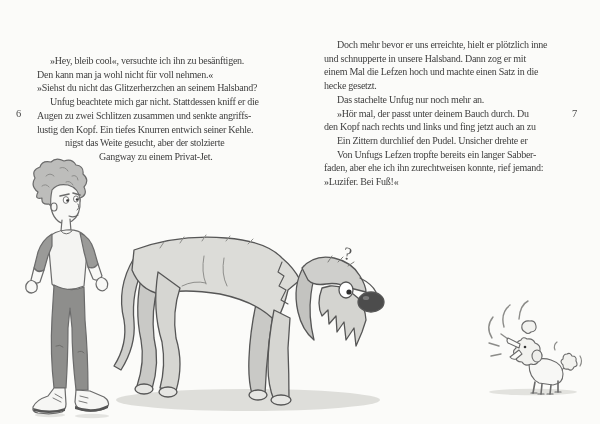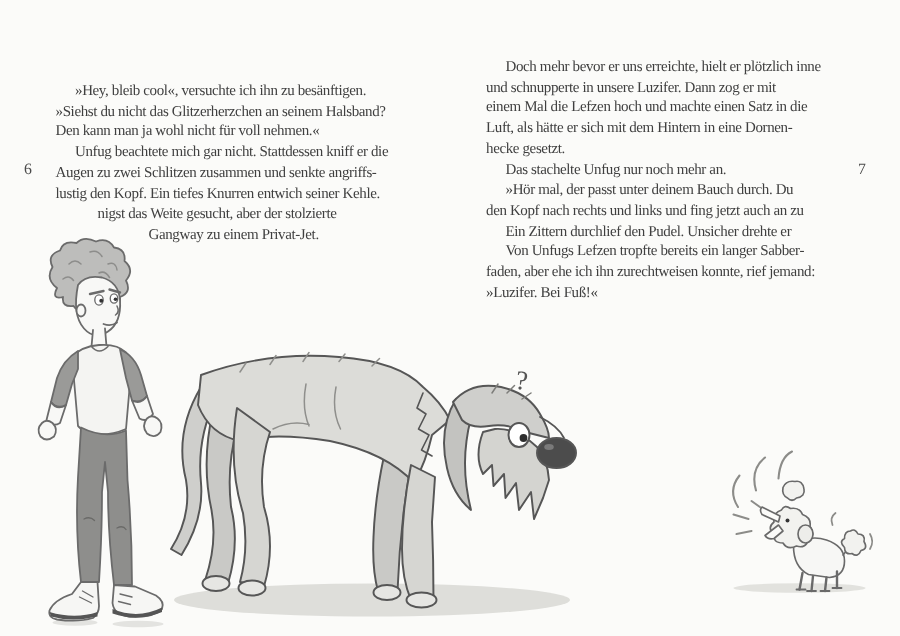--- a/index.html
+++ b/index.html
@@ -40,34 +40,33 @@
 <body>
 
 <div class="spread">
 
   <div class="pagenum pn-left">6</div>
 
   <div class="pagenum pn-right">7</div>
 
   <div class="textblock tb-left">
     <div class="line in1">»Hey, bleib cool«, versuchte ich ihn zu besänftigen.</div>
+    <div class="line">Den kann man ja wohl nicht für voll nehmen.«</div>
     <div class="line">»Siehst du nicht das Glitzerherzchen an seinem Halsband?</div>
-    <div class="line">Den kann man ja wohl nicht für voll nehmen.«</div>
     <div class="line in1">Unfug beachtete mich gar nicht. Stattdessen kniff er die</div>
     <div class="line">Augen zu zwei Schlitzen zusammen und senkte angriffs-</div>
     <div class="line">lustig den Kopf. Ein tiefes Knurren entwich seiner Kehle.</div>
     <div class="line in2">nigst das Weite gesucht, aber der stolzierte</div>
     <div class="line in4">Gangway zu einem Privat-Jet.</div>
   </div>
 
   <div class="textblock tb-right">
     <div class="line in1">Doch mehr bevor er uns erreichte, hielt er plötzlich inne</div>
-    <div class="line">und schnupperte in unsere Luzifer. Dann zog er mit</div>
+    <div class="line">und schnupperte in unsere Halsband. Dann zog er mit</div>
     <div class="line">einem Mal die Lefzen hoch und machte einen Satz in die</div>
-    <div class="line">Luft, als hätte er sich mit dem Hintern in eine Dornen-</div>
     <div class="line">hecke gesetzt.</div>
     <div class="line in1">Das stachelte Unfug nur noch mehr an.</div>
     <div class="line in1">»Hör mal, der passt unter deinem Bauch durch. Du</div>
     <div class="line">den Kopf nach rechts und links und fing jetzt auch an zu</div>
     <div class="line in1">Ein Zittern durchlief den Pudel. Unsicher drehte er</div>
     <div class="line in1">Von Unfugs Lefzen tropfte bereits ein langer Sabber-</div>
     <div class="line">faden, aber ehe ich ihn zurechtweisen konnte, rief jemand:</div>
     <div class="line">»Luzifer. Bei Fuß!«</div>
   </div>
 

